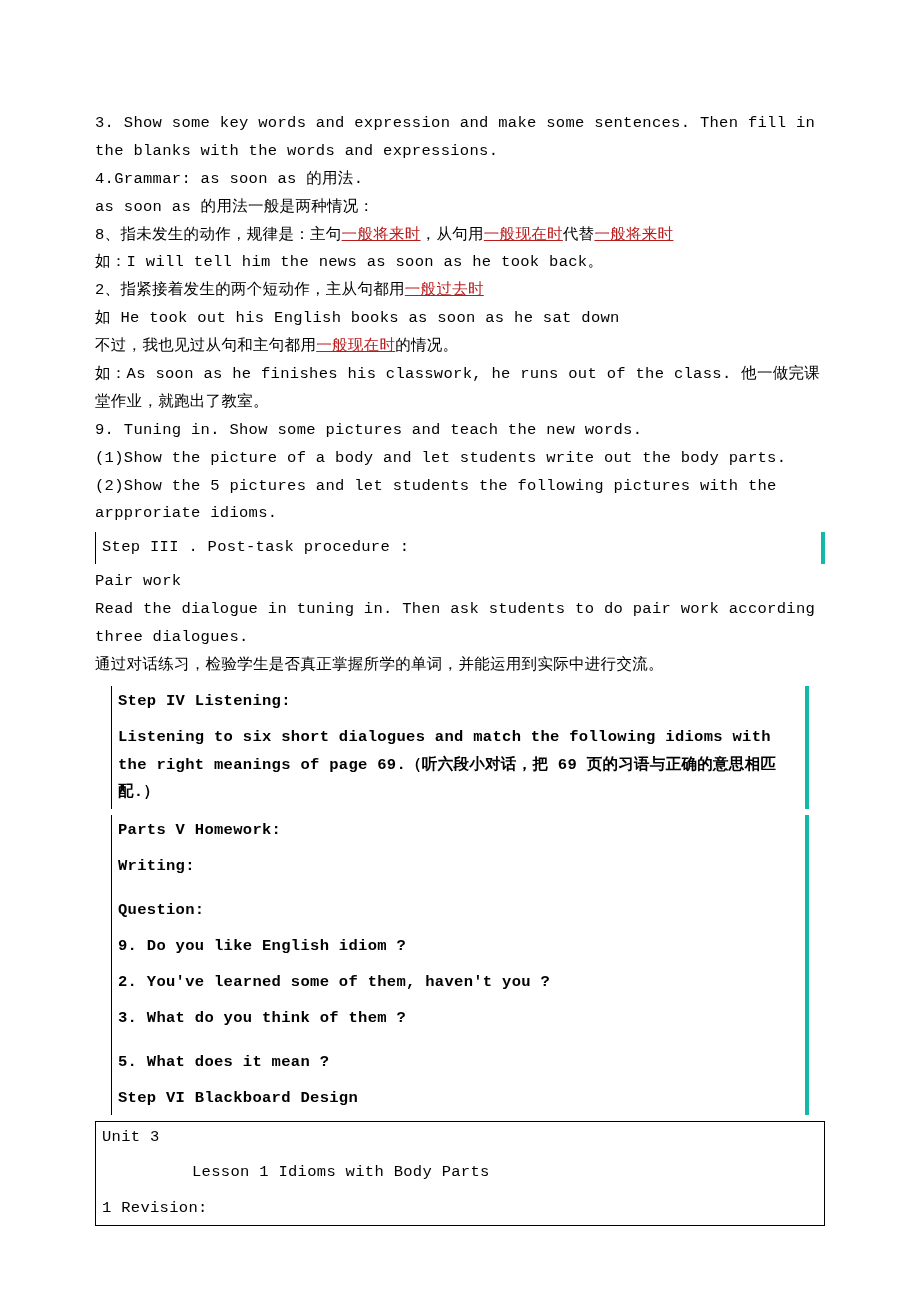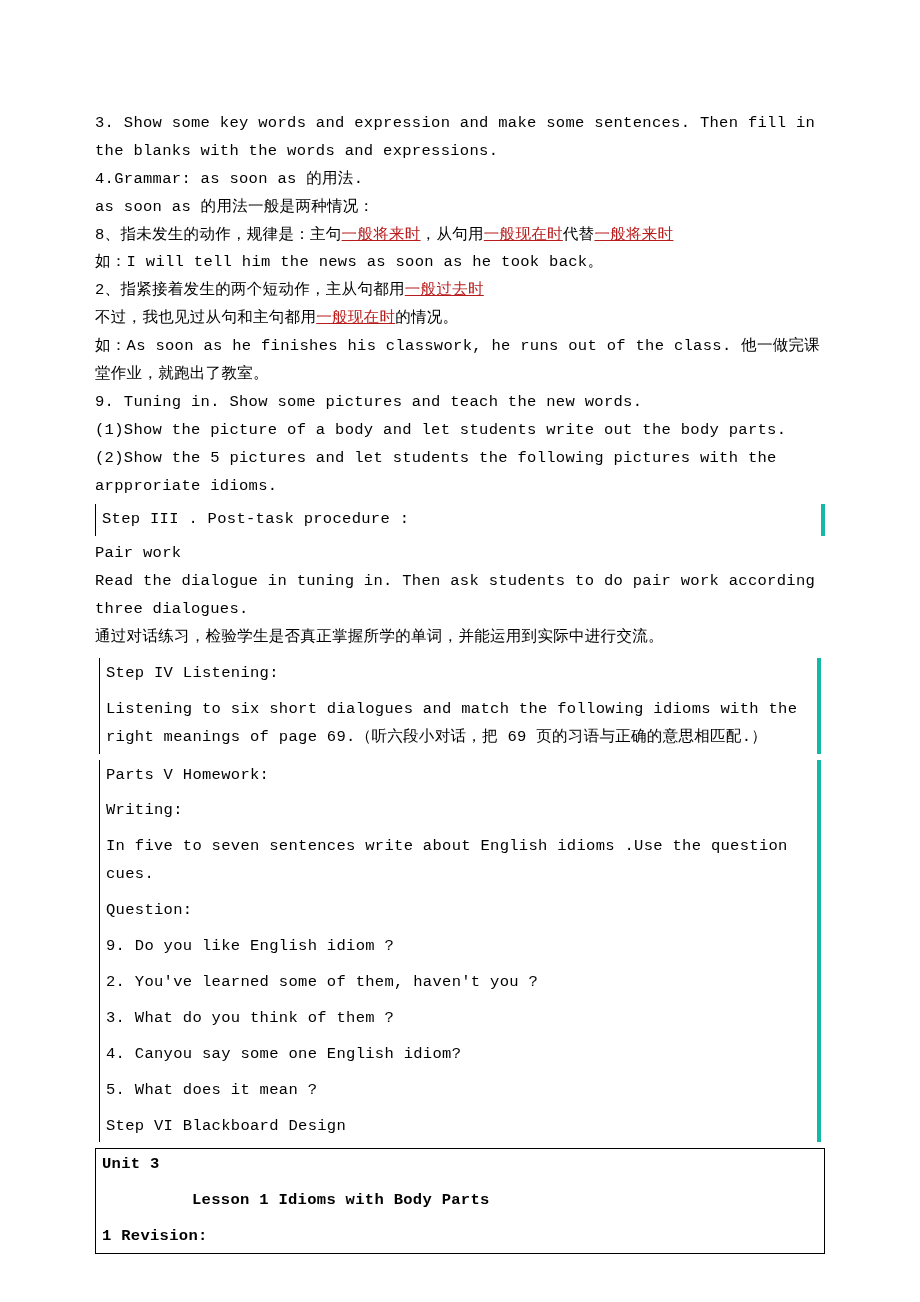--- a/index.html
+++ b/index.html
@@ -27,24 +27,24 @@
   }
   .box3side {
     border-left: 1px solid #000;
     border-right: 4px solid #14b8a6;
     padding: 2px 6px;
     margin: 4px 0;
   }
   .box4side {
     border: 1px solid #000;
     padding: 2px 6px;
-    font-weight: bold;
   }
   .section-block {
-    margin: 6px 4px;
+    margin: 6px 16px;
+    font-weight: bold;
   }
   .para {
     margin: 0;
   }
   .spacer {
     height: 8px;
   }
   .indent2 { padding-left: 90px; }
 </style>
 </head>
@@ -59,20 +59,21 @@
   <p class="para">
     <span>8、指未发生的动作，规律是：主句</span><span class="link">一般将来时</span><span>，从句用</span><span class="link">一般现在时</span><span>代替</span><span class="link">一般将来时</span>
   </p>
 
   <p class="para">如：I will tell him the news as soon as he took back。</p>
 
   <p class="para">
     <span>2、指紧接着发生的两个短动作，主从句都用</span><span class="link">一般过去时</span>
   </p>
 
+  <p class="para">如 He took out his English books as soon as he sat down</p>
 
   <p class="para">
     <span>不过，我也见过从句和主句都用</span><span class="link">一般现在时</span><span>的情况。</span>
   </p>
 
   <p class="para">如：As soon as he finishes his classwork, he runs out of the class. 他一做完课堂作业，就跑出了教室。</p>
   <p class="para">9. Tuning in. Show some pictures and teach the new words.</p>
   <p class="para"> (1)Show the picture of a body and let students write out the body parts.</p>
   <p class="para">(2)Show the 5 pictures and let students the following pictures with the arpproriate idioms.</p>
 
@@ -88,31 +89,29 @@
     <p class="para">Step IV Listening:</p>
     <div class="spacer"></div>
     <p class="para"> Listening to six short dialogues and match the following idioms with the right meanings of page 69.（听六段小对话，把 69 页的习语与正确的意思相匹配.）</p>
   </div>
 
   <div class="box3side section-block">
     <p class="para">Parts V Homework:</p>
     <div class="spacer"></div>
     <p class="para">Writing:</p>
     <div class="spacer"></div>
-    <p class="para">  In five to seven sentences write about English idioms .Use the question cues.</p>
     <div class="spacer"></div>
     <p class="para">Question:</p>
     <div class="spacer"></div>
     <p class="para">9. Do you like English idiom ?</p>
     <div class="spacer"></div>
     <p class="para">2. You've learned some of them, haven't you ?</p>
     <div class="spacer"></div>
     <p class="para">3. What do you think of them ?</p>
     <div class="spacer"></div>
-    <p class="para">4. Canyou say some one English idiom?</p>
     <div class="spacer"></div>
     <p class="para">5. What does it mean ?</p>
     <div class="spacer"></div>
     <p class="para">Step VI Blackboard Design</p>
   </div>
 
   <div class="box4side">
     <p class="para">Unit 3</p>
     <div class="spacer"></div>
     <p class="para indent2">Lesson 1  Idioms with Body Parts</p>

